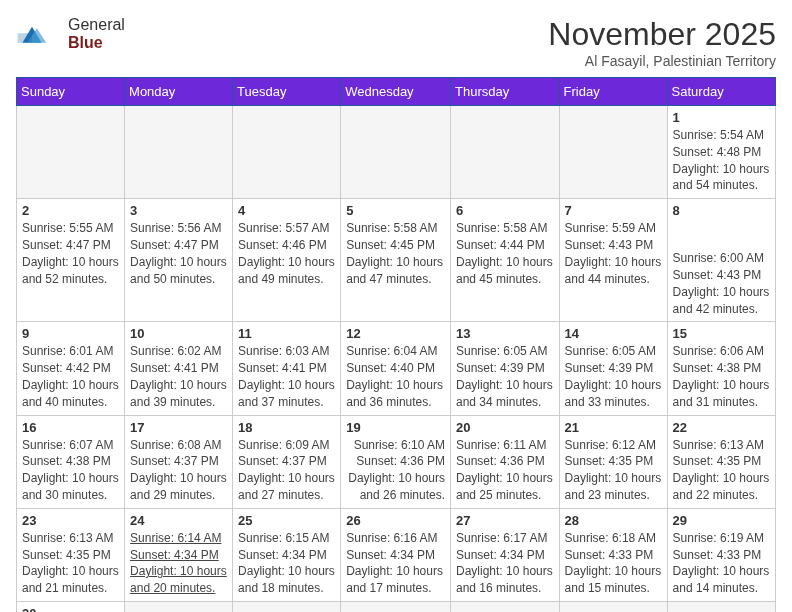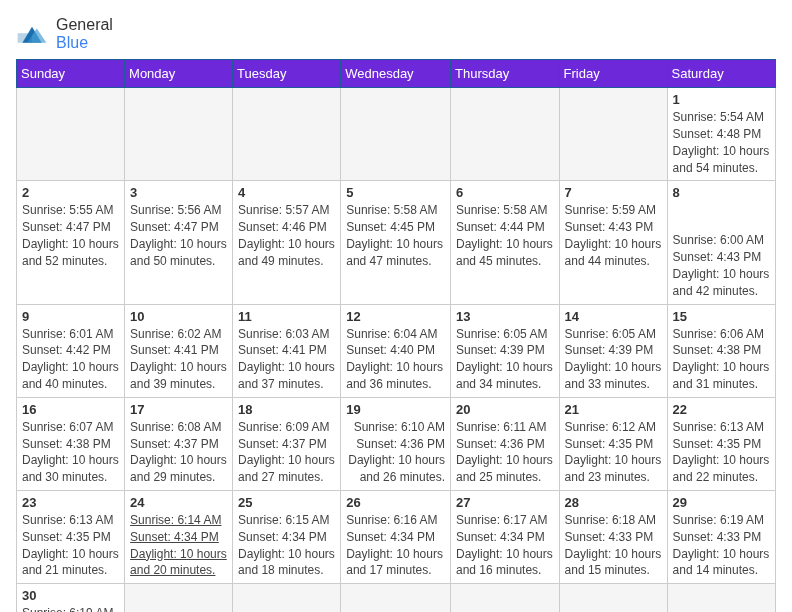--- a/index.html
+++ b/index.html
@@ -12,21 +12,21 @@
     }
     .header-section {
       display: flex;
       justify-content: space-between;
       align-items: flex-start;
       margin-bottom: 8px;
     }
     .logo {
       display: flex;
       align-items: center;
-      gap: 8px;
+      gap: 20px;
     }
     .logo-icon {
       width: 32px;
       height: 28px;
     }
     .title-block {
       text-align: right;
     }
     .month-title {
       font-size: 32px;
@@ -88,22 +88,26 @@
 <div class="header-section">
   <div class="logo">
     <svg class="logo-icon" viewBox="0 0 40 34" xmlns="http://www.w3.org/2000/svg">
       <rect x="0" y="0" width="40" height="34" fill="#fff"></rect>
       <polygon points="8,28 20,8 32,28" fill="#1a6faf"></polygon>
       <polygon points="14,28 26,10 38,28" fill="#4a9fd4" opacity="0.7"></polygon>
       <rect x="2" y="16" width="18" height="12" fill="#1a6faf" opacity="0.3"></rect>
     </svg>
     <div>
         <div style="font-size:16px; color:#333; line-height:1.1;">General</div>
-        <div style="font-size:16px; color:#3b82f6; font-weight:normal; line-height:1.1;">Blue</div>
+        <div style="font-size:16px; color:#7f1d1d; font-weight:bold; line-height:1.1;">Blue</div>
       </div>
+  </div>
+  <div class="title-block">
+    <div class="month-title">November 2025</div>
+    <div class="subtitle">Al Fasayil, Palestinian Territory</div>
   </div>
 </div>
 
 <table class="calendar">
   <thead>
     <tr>
       <th>Sunday</th>
       <th>Monday</th>
       <th>Tuesday</th>
       <th>Wednesday</th>

